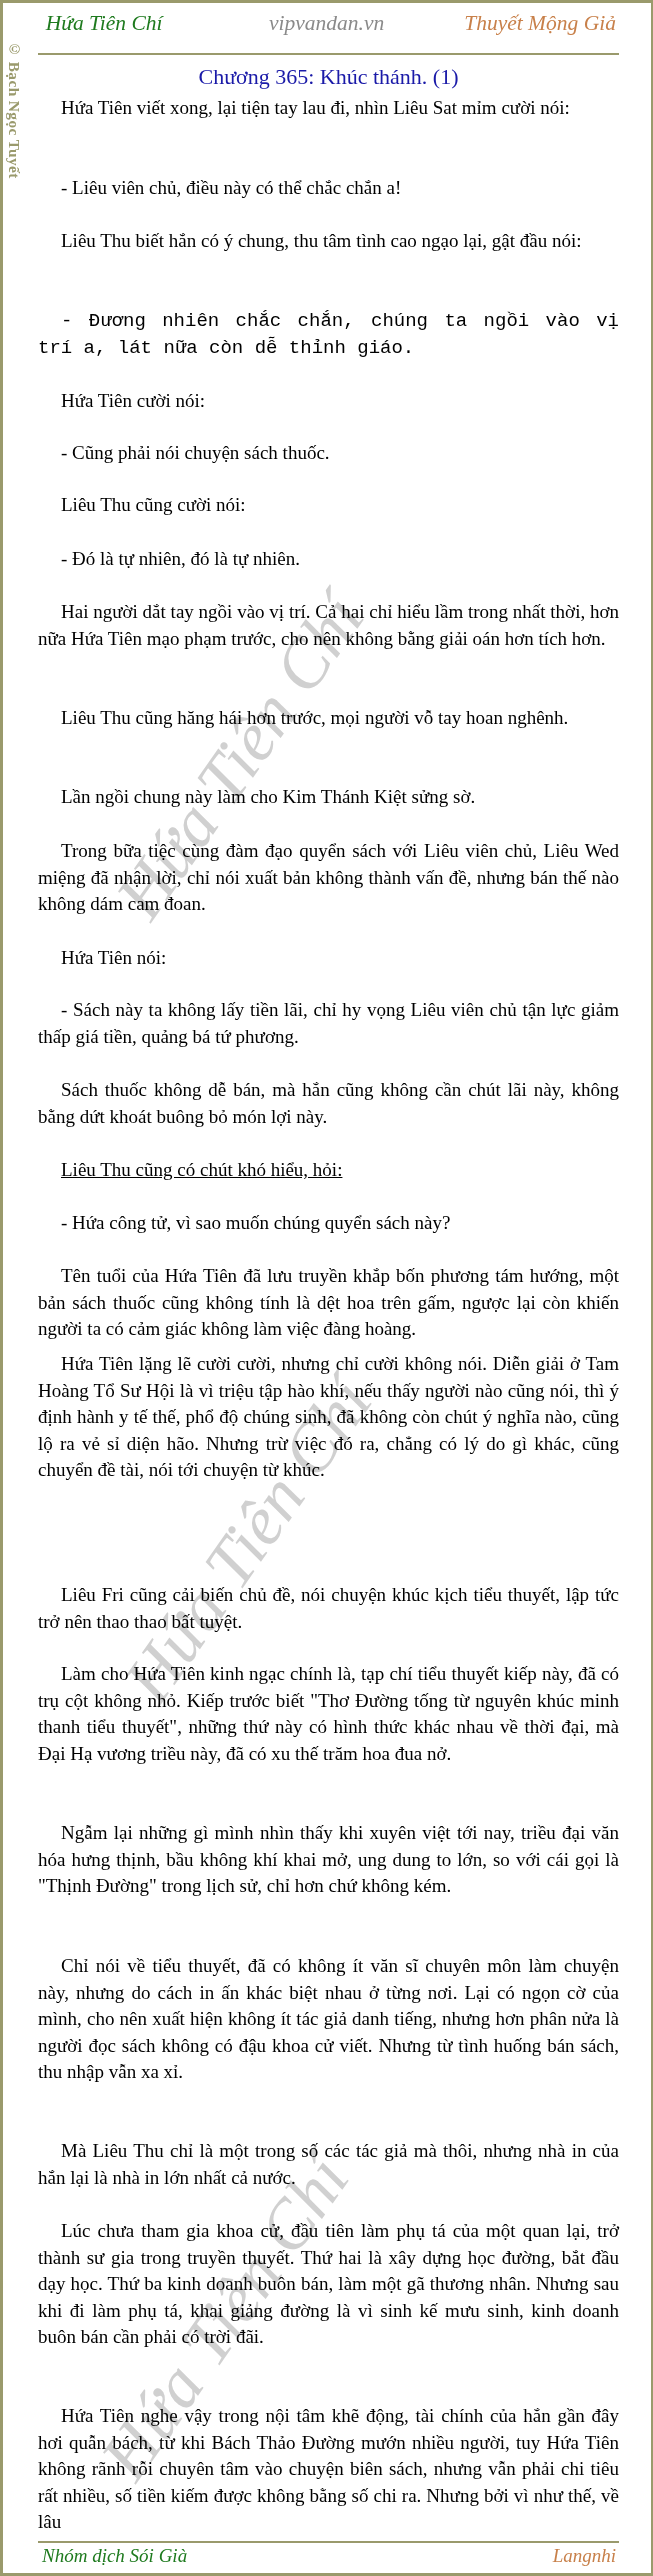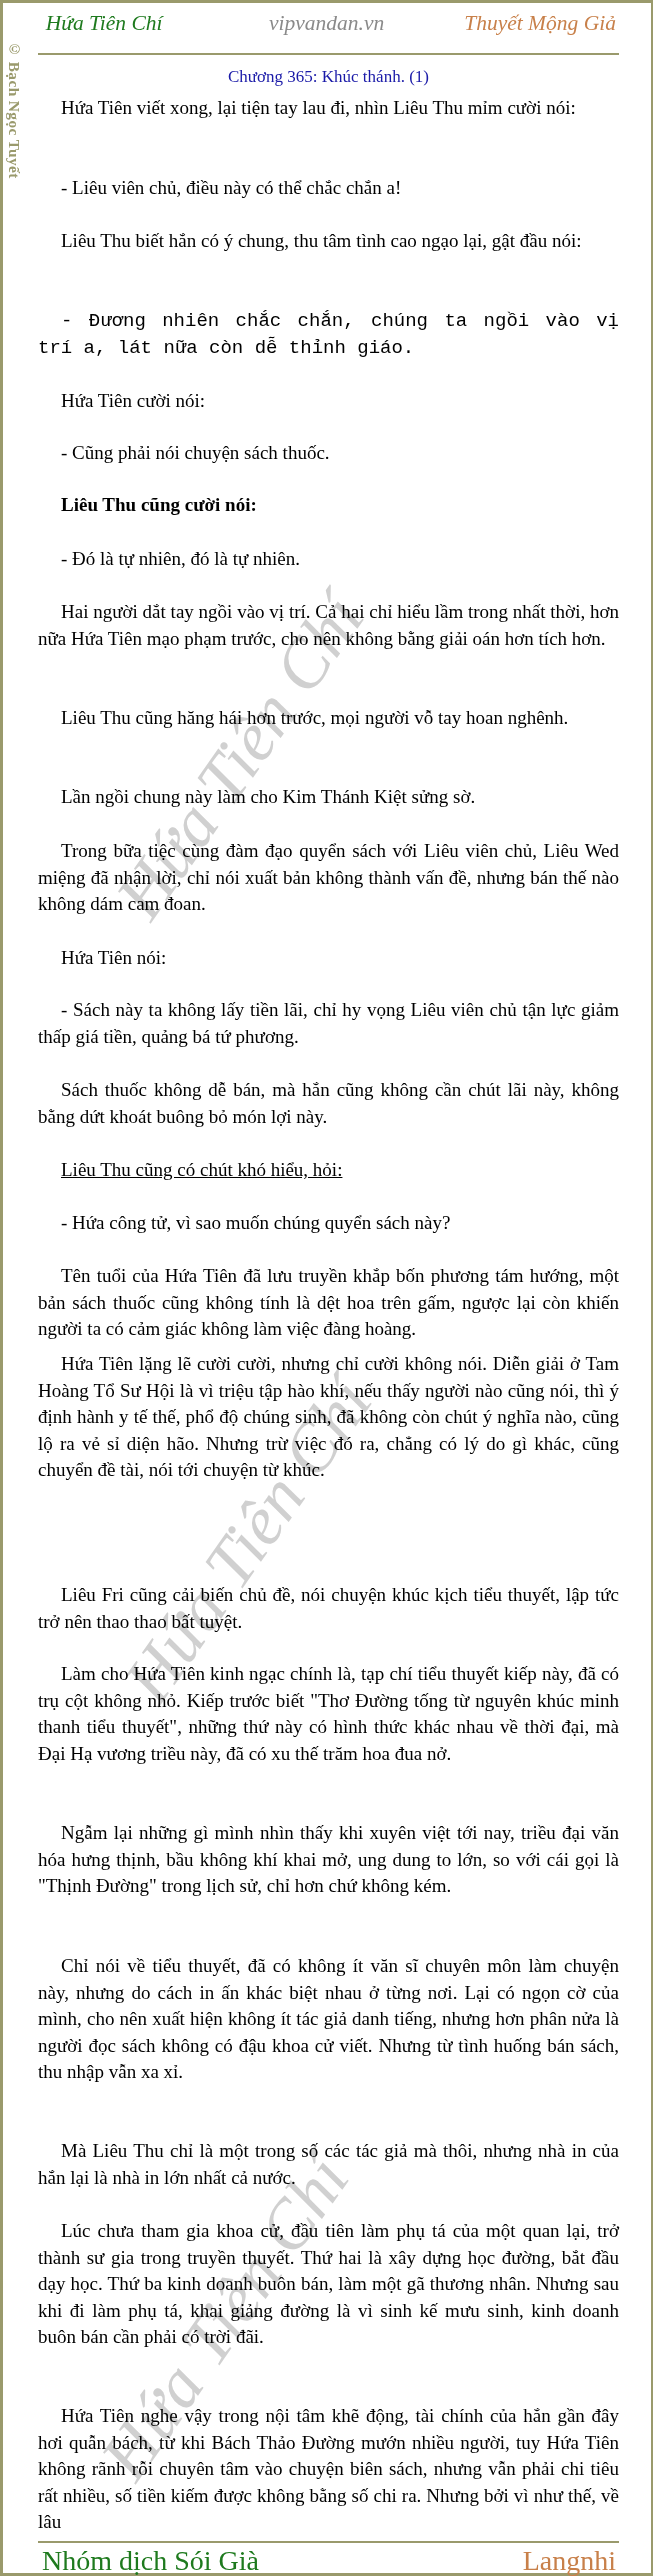--- a/index.html
+++ b/index.html
@@ -15,41 +15,41 @@
   .header {
     position: absolute; left: 38px; top: 4.6px; width: 581px; height: 48px;
     border-bottom: 2.3px solid #9a9a6c;
   }
   .header span { position: absolute; top: 6.2px; font-style: italic; font-size: 21.5px; white-space: nowrap; }
   .h-left { left: 7.7px; color: #1e7a1e; }
   .h-center { left: 231px; color: #8a8a8a; }
   .h-right { right: 3.1px; color: #c8804a; }
   .title {
     position: absolute; left: 38px; top: 60px; width: 581px; text-align: center;
-    color: #1a1aa8; font-size: 17px; line-height: 34px;
+    color: #1a1aa8; font-size: 22px; line-height: 34px;
   }
   .side-credit {
     position: absolute; left: 3.1px; top: 40px; width: 20px; height: 200px;
     writing-mode: vertical-rl; color: #9a9a6c; font-size: 15.4px; font-weight: bold;
     white-space: nowrap; letter-spacing: 0.4px;
   }
   .para {
     position: absolute; left: 38px; width: 581px; margin: 0;
     font-size: 19px; line-height: 26.5px; color: #000;
     text-align: justify; text-indent: 23px;
   }
   .watermark {
     position: absolute; color: #c8c8c8; font-size: 69px; font-style: italic;
     transform: rotate(-55deg); transform-origin: left bottom; white-space: nowrap;
     opacity: 0.85; pointer-events: none;
   }
   .footer-line {
     position: absolute; left: 38px; top: 2541px; width: 581px; height: 2.3px; background: #9a9a6c;
   }
-  .footer span { position: absolute; top: 2545px; font-size: 28px; white-space: nowrap; }
+  .footer span { position: absolute; top: 2545px; font-style: italic; font-size: 19px; white-space: nowrap; }
   .f-left { left: 42px; color: #1e7a1e; }
   .f-right { right: 38px; color: #c8804a; }
 </style>
 </head>
 <body>
 
 <div class="frame"></div>
 
 <div class="header">
   <span class="h-left">Hứa Tiên Chí</span>
@@ -59,27 +59,27 @@
 
 <div class="side-credit">© Bạch Ngọc Tuyết</div>
 
 <div class="title">Chương 365: Khúc thánh. (1)</div>
 
 <div class="watermark" style="left:165px; top:854px;">Hứa Tiên Chí</div>
 <div class="watermark" style="left:173px; top:1638px;">Hứa Tiên Chí</div>
 <div class="watermark" style="left:150px; top:2415px;">Hứa Tiên Chí</div>
 
 <div id="body-text">
-  <p class="para" style="top: 95px;">Hứa Tiên viết xong, lại tiện tay lau đi, nhìn Liêu Thu mỉm cười nói:</p>
+  <p class="para" style="top: 95px;">Hứa Tiên viết xong, lại tiện tay lau đi, nhìn Liêu Sat mỉm cười nói:</p>
   <p class="para" style="top: 175px;">- Liêu viên chủ, điều này có thể chắc chắn a!</p>
   <p class="para" style="top: 228px;">Liêu Thu biết hắn có ý chung, thu tâm tình cao ngạo lại, gật đầu nói:</p>
   <p class="para" style="top: 308px; font-family: Liberation Mono, monospace;">- Đương nhiên chắc chắn, chúng ta ngồi vào vị trí a, lát nữa còn dễ thỉnh giáo.</p>
   <p class="para" style="top: 388px;">Hứa Tiên cười nói:</p>
   <p class="para" style="top: 440px;">- Cũng phải nói chuyện sách thuốc.</p>
-  <p class="para" style="top: 492px; font-weight: bold;">Liêu Thu cũng cười nói:</p>
+  <p class="para" style="top: 492px;">Liêu Thu cũng cười nói:</p>
   <p class="para" style="top: 546px;">- Đó là tự nhiên, đó là tự nhiên.</p>
   <p class="para" style="top: 599px;">Hai người dắt tay ngồi vào vị trí. Cả hai chỉ hiểu lầm trong nhất thời, hơn nữa Hứa Tiên mạo phạm trước, cho nên không bằng giải oán hơn tích hơn.</p>
   <p class="para" style="top: 705px;">Liêu Thu cũng hăng hái hơn trước, mọi người vỗ tay hoan nghênh.</p>
   <p class="para" style="top: 784px;">Lần ngồi chung này làm cho Kim Thánh Kiệt sửng sờ.</p>
   <p class="para" style="top: 838px;">Trong bữa tiệc cùng đàm đạo quyển sách với Liêu viên chủ, Liêu Wed miệng đã nhận lời, chỉ nói xuất bản không thành vấn đề, nhưng bán thế nào không dám cam đoan.</p>
   <p class="para" style="top: 945px;">Hứa Tiên nói:</p>
   <p class="para" style="top: 997px;">- Sách này ta không lấy tiền lãi, chỉ hy vọng Liêu viên chủ tận lực giảm thấp giá tiền, quảng bá tứ phương.</p>
   <p class="para" style="top: 1077px;">Sách thuốc không dễ bán, mà hắn cũng không cần chút lãi này, không bằng dứt khoát buông bỏ món lợi này.</p>
   <p class="para" style="top: 1157px; text-decoration: underline;">Liêu Thu cũng có chút khó hiểu, hỏi:</p>
   <p class="para" style="top: 1210px;">- Hứa công tử, vì sao muốn chúng quyển sách này?</p>

